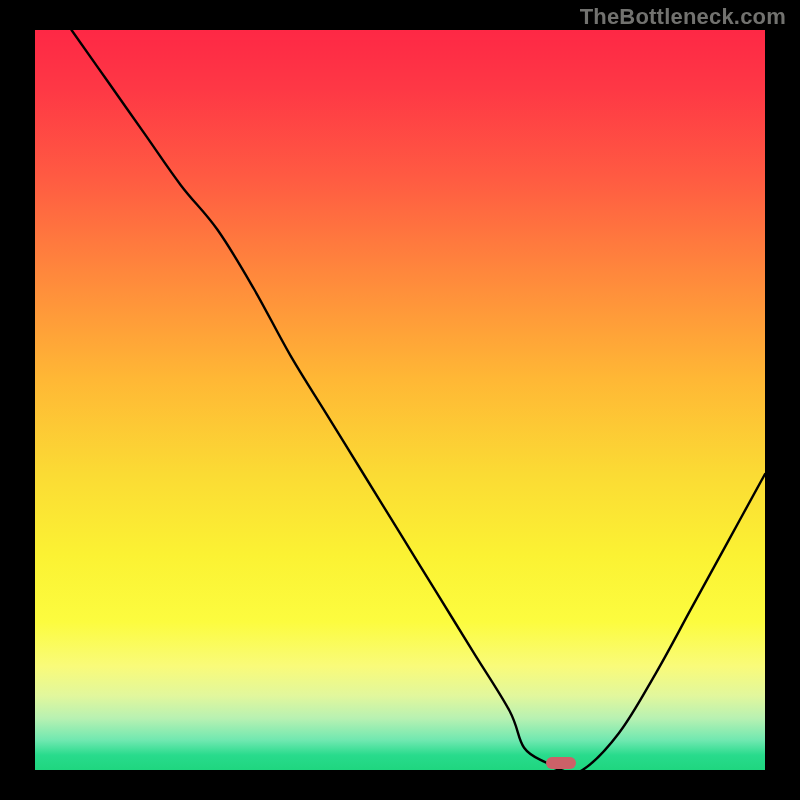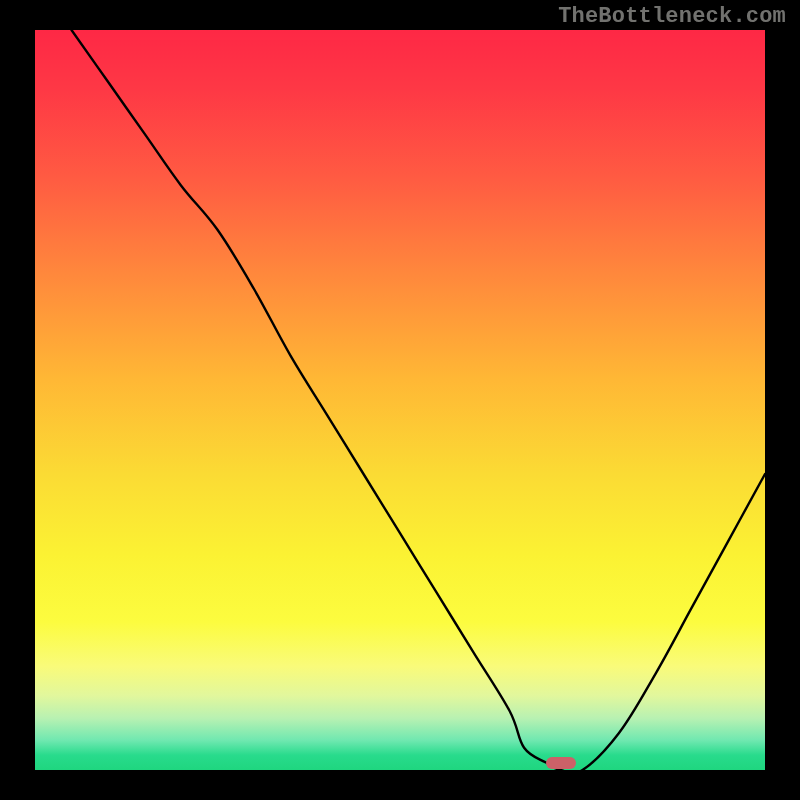--- a/index.html
+++ b/index.html
@@ -13,21 +13,21 @@
   .frame {
     position: relative;
     width: 800px;
     height: 800px;
     background: #000000;
   }
   .watermark {
     position: absolute;
     top: 4px;
     right: 14px;
-    font-family: Liberation Mono, monospace;
+    font-family: Liberation Sans, sans-serif;
     font-size: 22px;
     font-weight: 600;
     color: #72726f;
     letter-spacing: 0.2px;
   }
   .plot-area {
     position: absolute;
     left: 35px;
     top: 30px;
     width: 730px;

